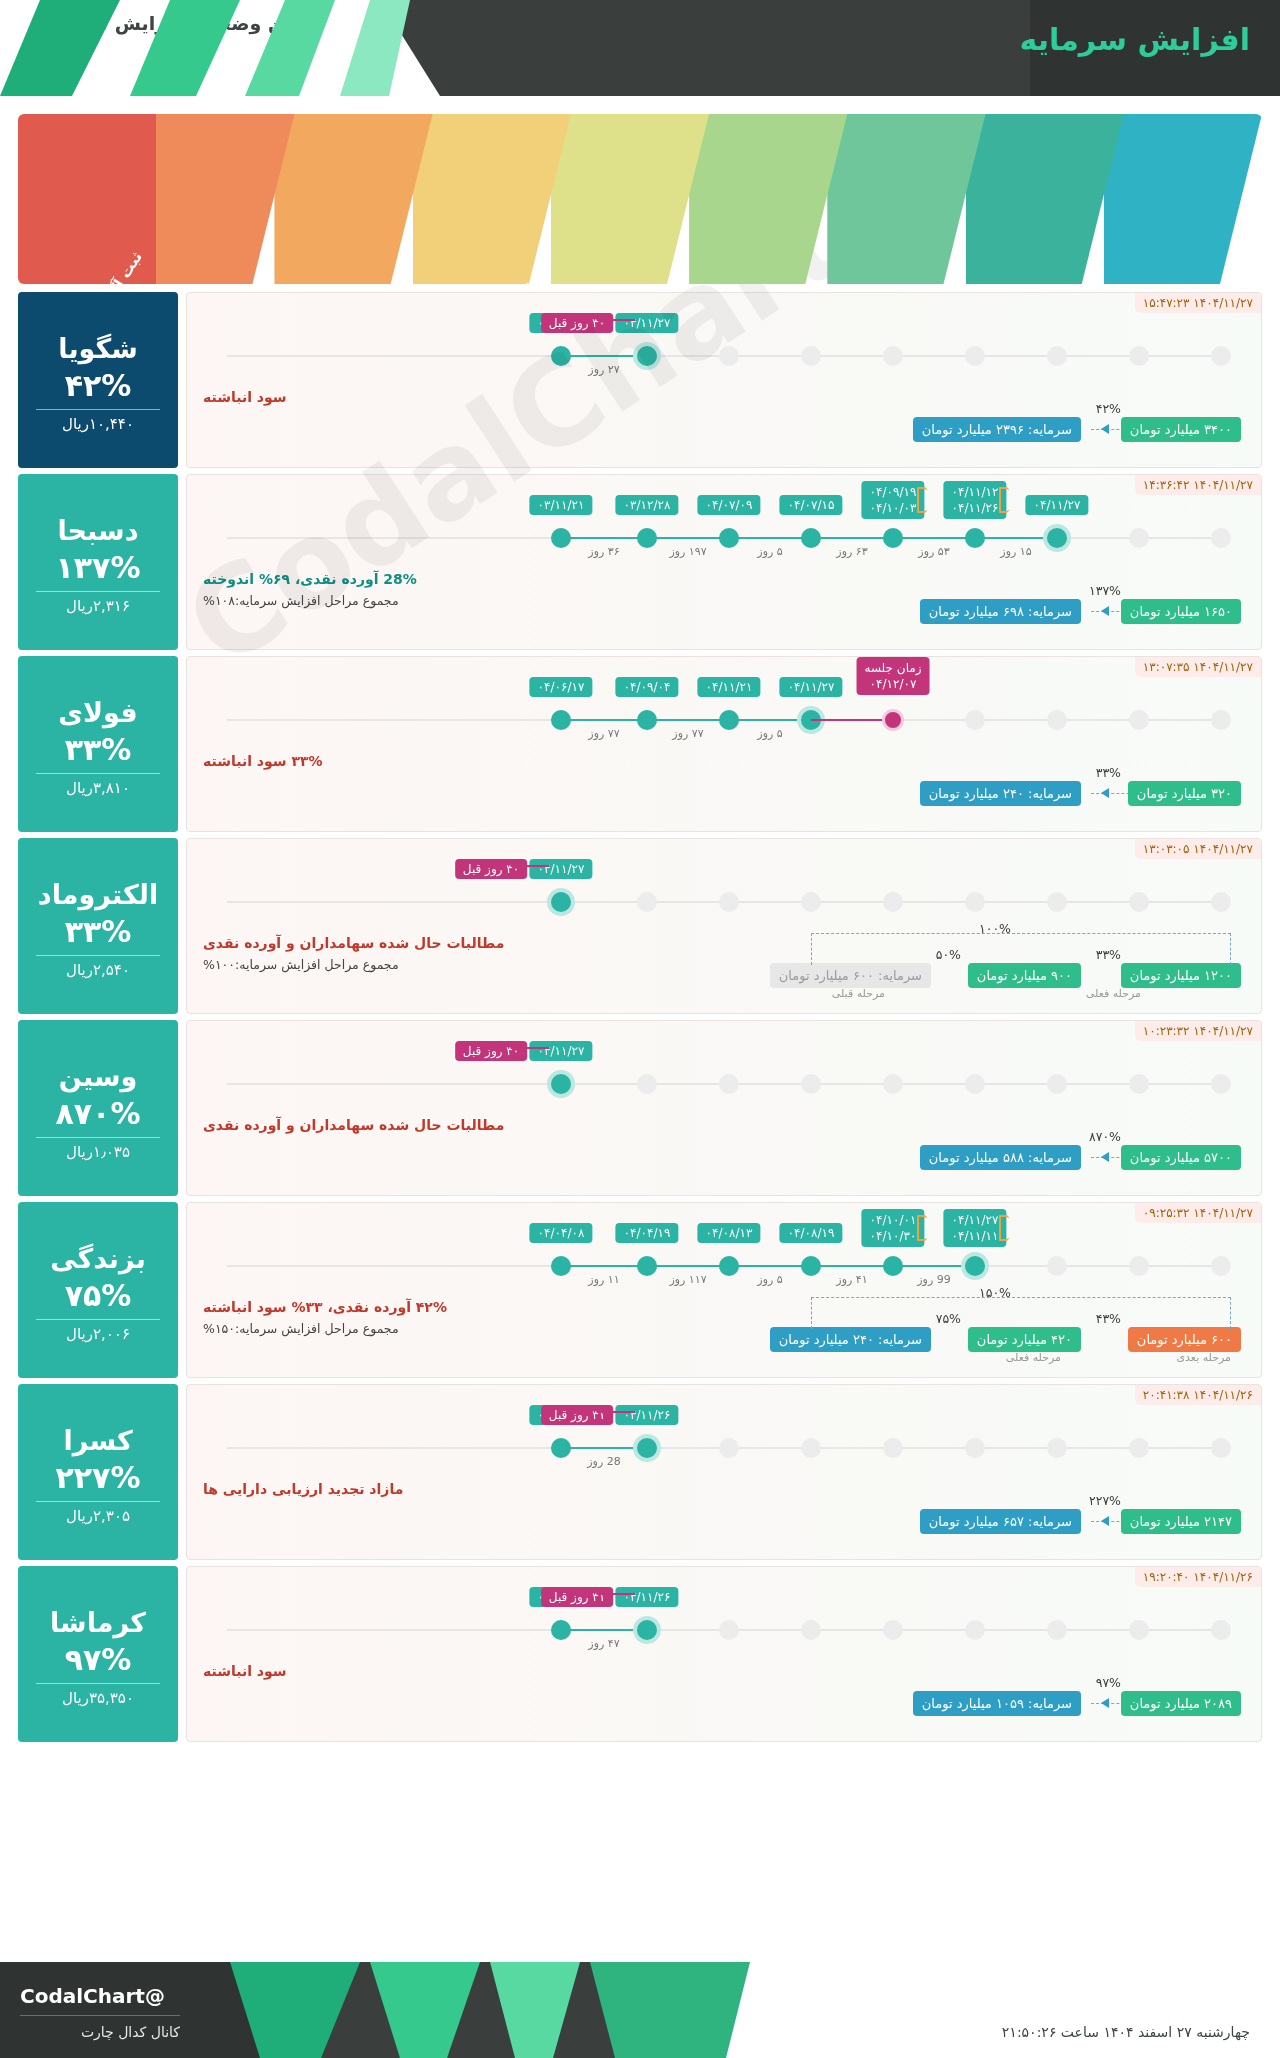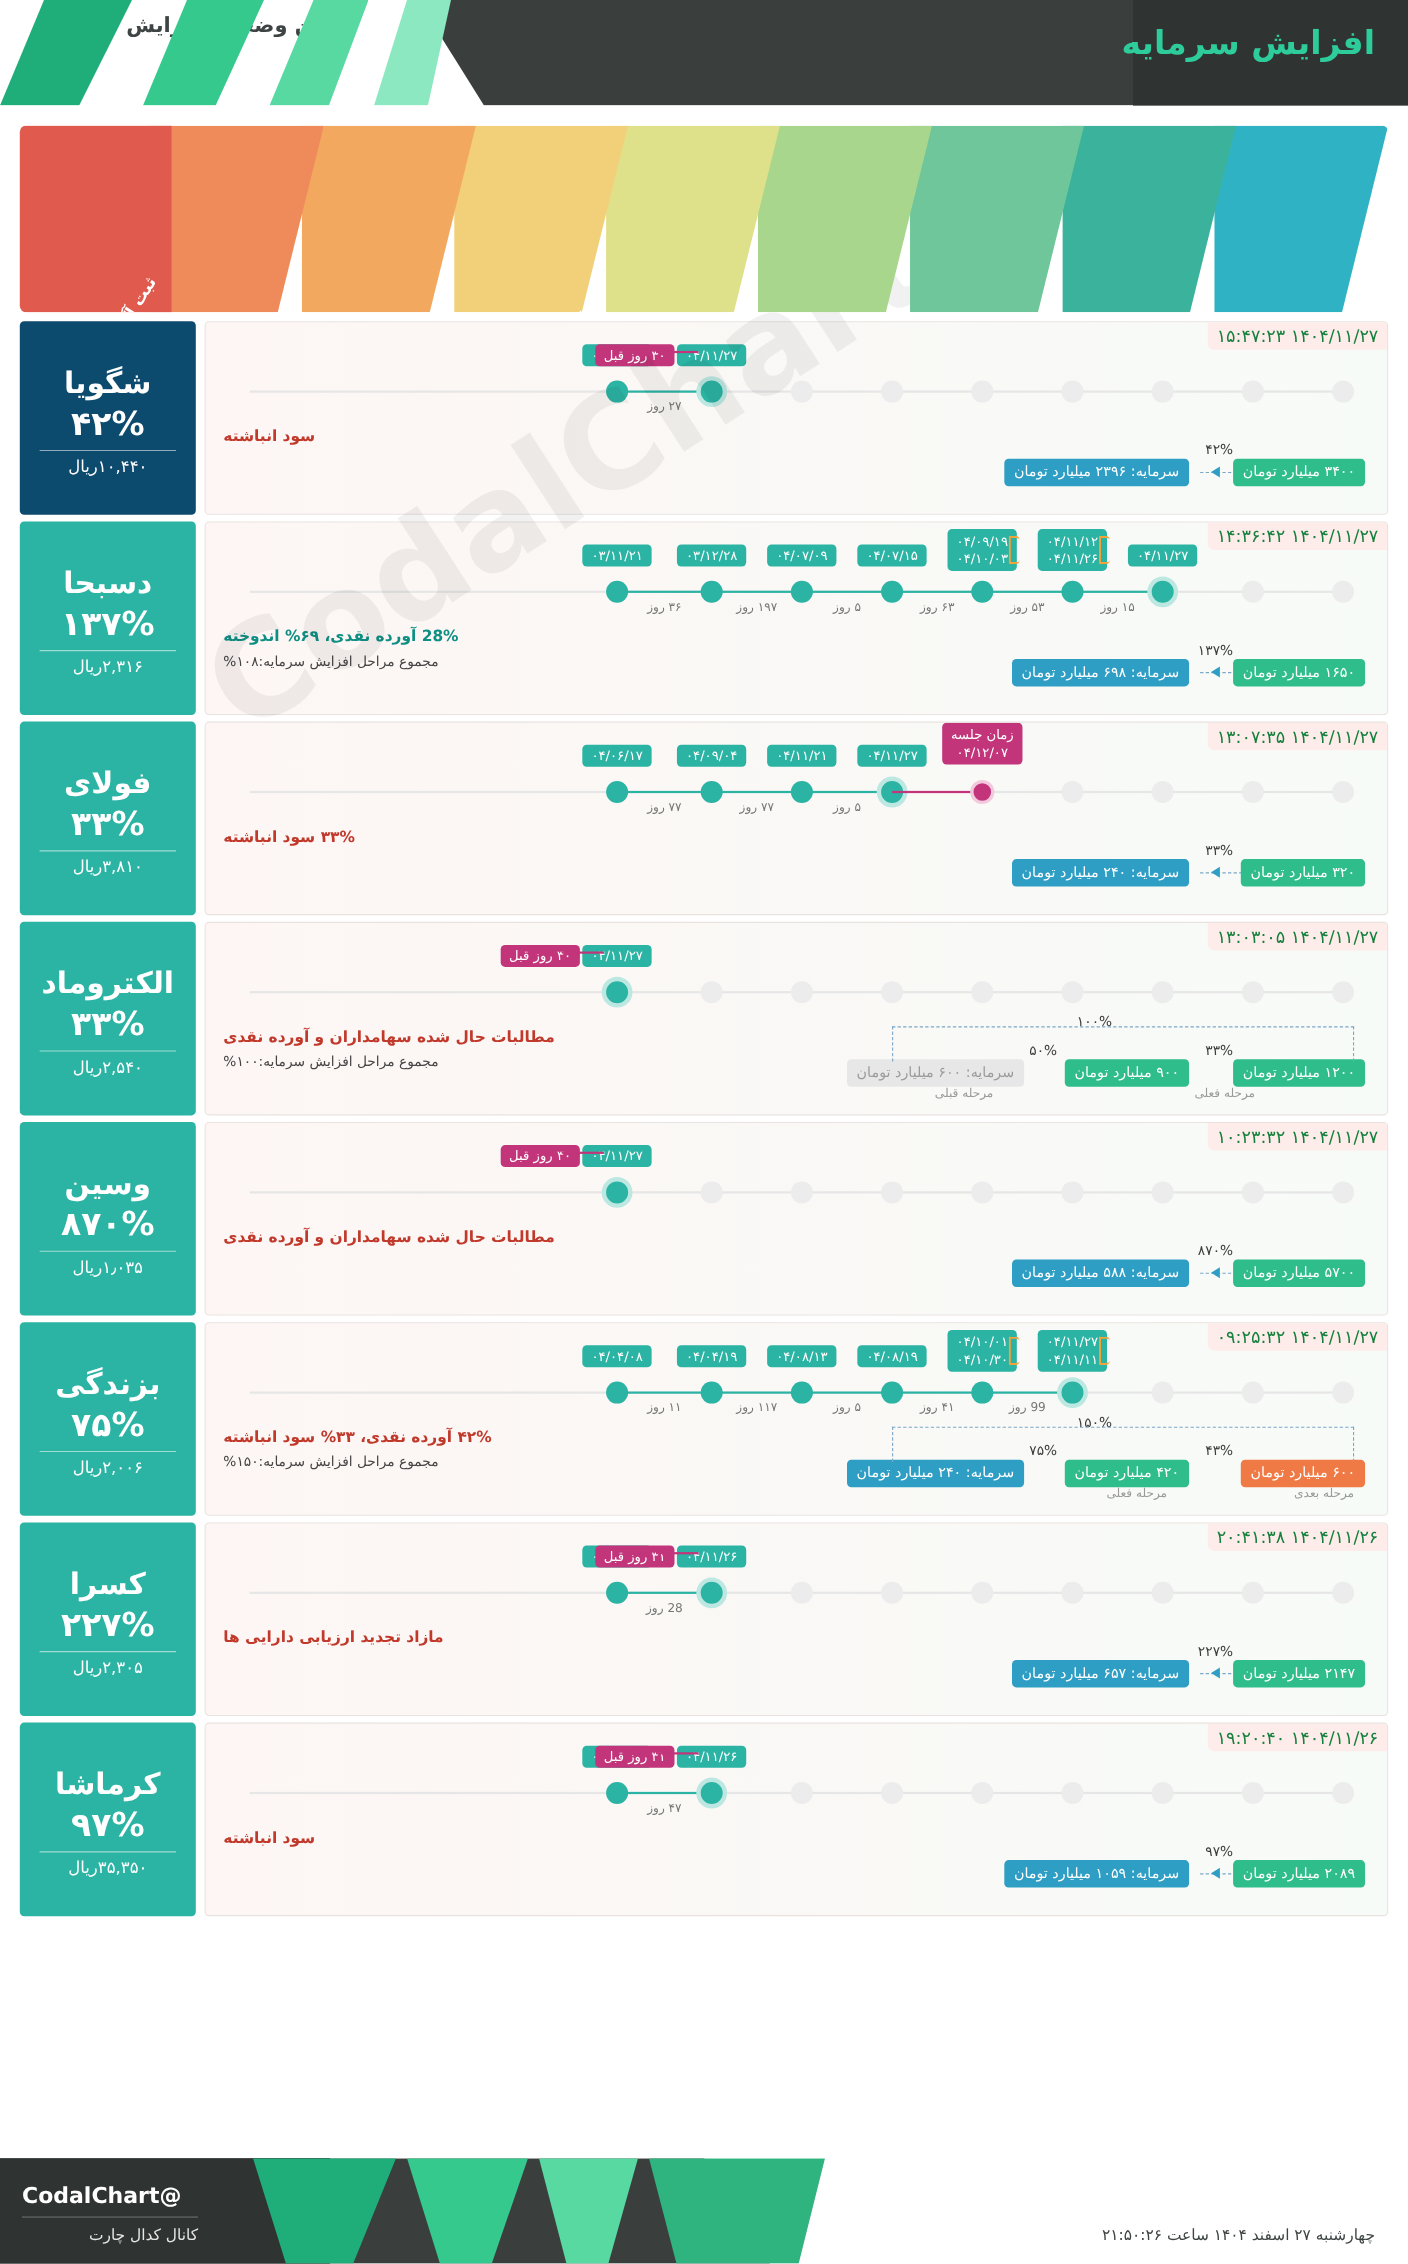--- a/index.html
+++ b/index.html
@@ -64,21 +64,21 @@
   .rp-pct  { font-size:30px; font-weight:bold; margin:4px 0 6px;}
   .rp-price{ font-size:15px; border-top:1px solid rgba(255,255,255,.55); padding-top:5px; width:78%; text-align:center;}
   .rowbody {
     flex:1; position:relative; margin-left:8px;
     border-radius:4px; overflow:hidden;
     background:linear-gradient(to left,#f7fbf8,#fdf6f4);
     border:1px solid #e9e2de;
   }
   .timestamp {
     position:absolute; top:0; right:0;
-    background:#fdece9; color:#15803d; font-size:16px;
+    background:#fdece9; color:#a16207; font-size:12px;
     padding:3px 8px; border-bottom-left-radius:6px; z-index:5;
   }
   
   .track {
     position:absolute; right:40px; left:40px; top:62px; height:2px;
     background:#e6e6e6;
   }
   .node {
     position:absolute; top:-9px; width:20px; height:20px; border-radius:50%;
     background:#ececec; transform:translateX(50%);
@@ -418,21 +418,21 @@
           <div class="datechip" style="right: 660px;">
             <div>۰۴/۱۱/۲۷</div>
           </div>
           <div class="agochip" style="right: 730px;">۳۰ روز قبل</div>
           <div class="seg" style="background: rgb(194, 53, 122); right: 672px; width: 38px; top: -36px;"></div>
         </div>
         <div class="note" style="top: 96px;">مطالبات حال شده سهامداران و آورده نقدی</div>
         <div class="note2" style="top: 118px;">مجموع مراحل افزایش سرمایه:۱۰۰%</div>
         <div class="capbar">
           <div class="chip grey" style="right:330px;top:4px">سرمایه: ۶۰۰ میلیارد تومان</div>
-          <div class="stagelbl" style="right:358px;top:28px">مرحله قبلی</div>
+          <div class="stagelbl" style="right:376px;top:28px">مرحله قبلی</div>
           <div class="pctlbl" style="right:300px;top:-12px">۵۰%</div>
           <div class="chip green" style="right:180px;top:4px">۹۰۰ میلیارد تومان</div>
           <div class="pctlbl" style="right:140px;top:-12px">۳۳%</div>
           <div class="chip green" style="right:20px;top:4px">۱۲۰۰ میلیارد تومان</div>
           <div class="stagelbl" style="right:120px;top:28px">مرحله فعلی</div>
           <div class="pctlbl" style="right:250px;top:-38px">۱۰۰%</div>
           <div class="dashbox" style="right:30px;left:auto;width:420px;height:32px;top:-26px"></div>
         </div>
       </div>
     </div>

